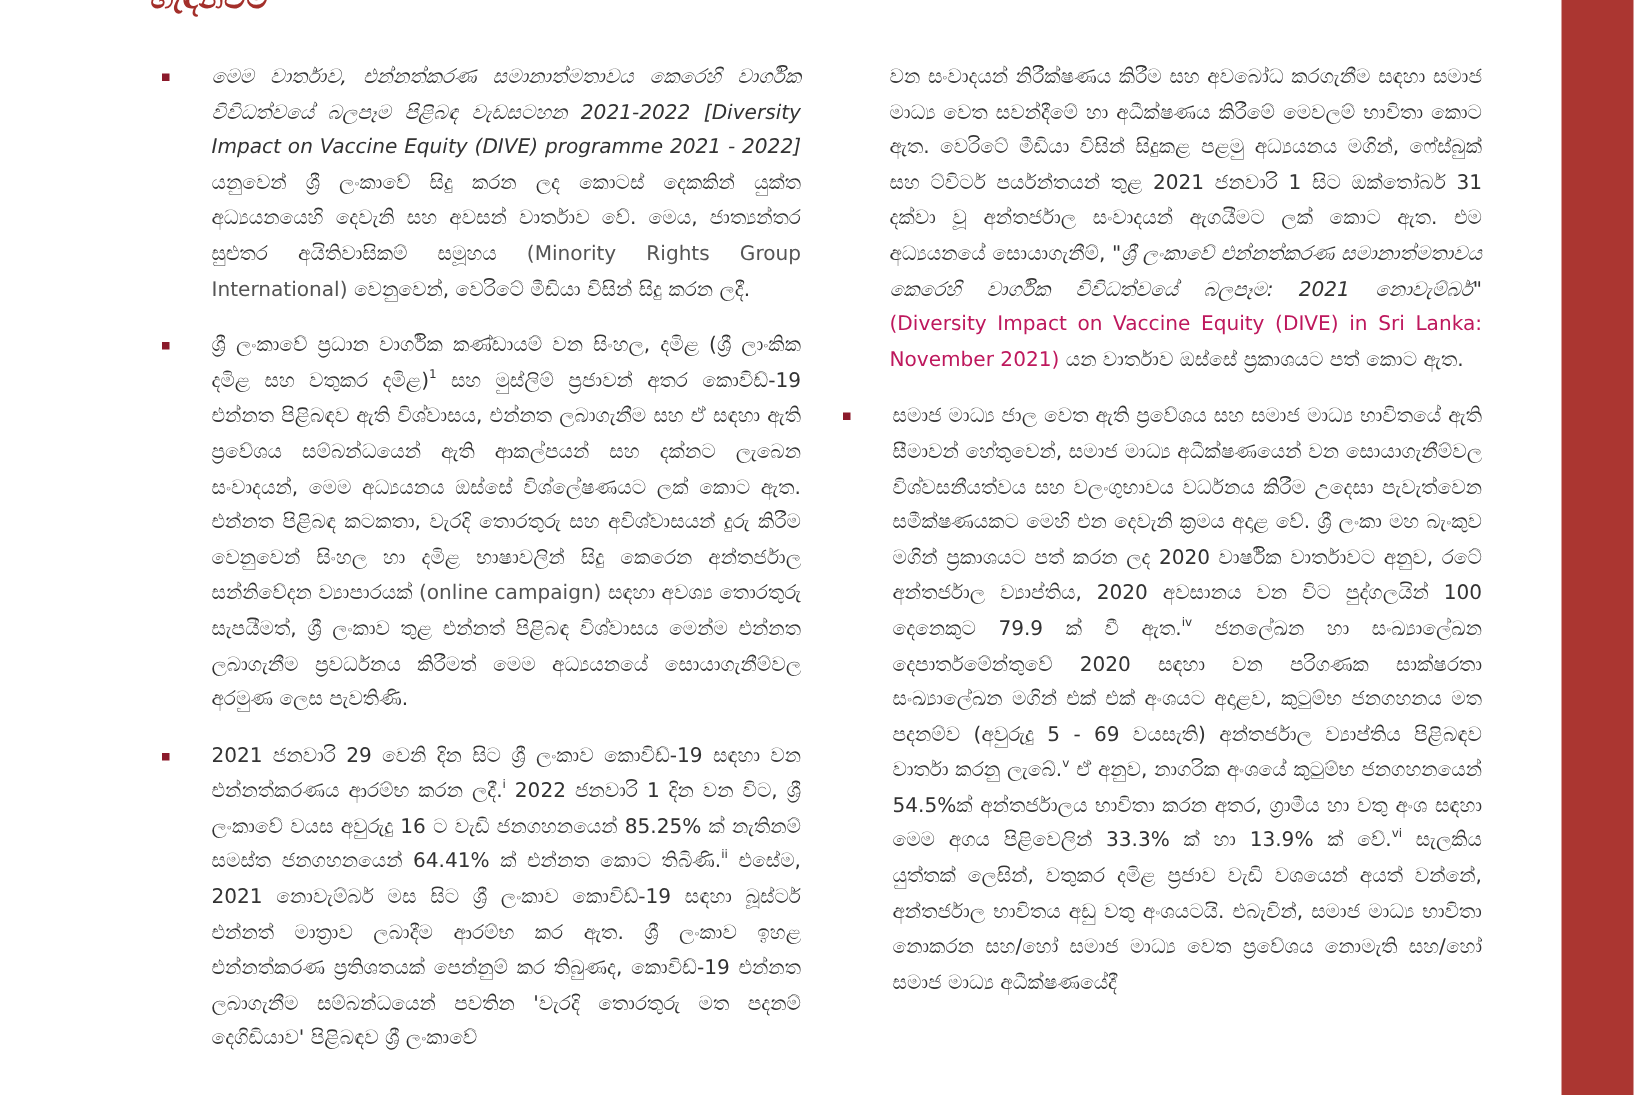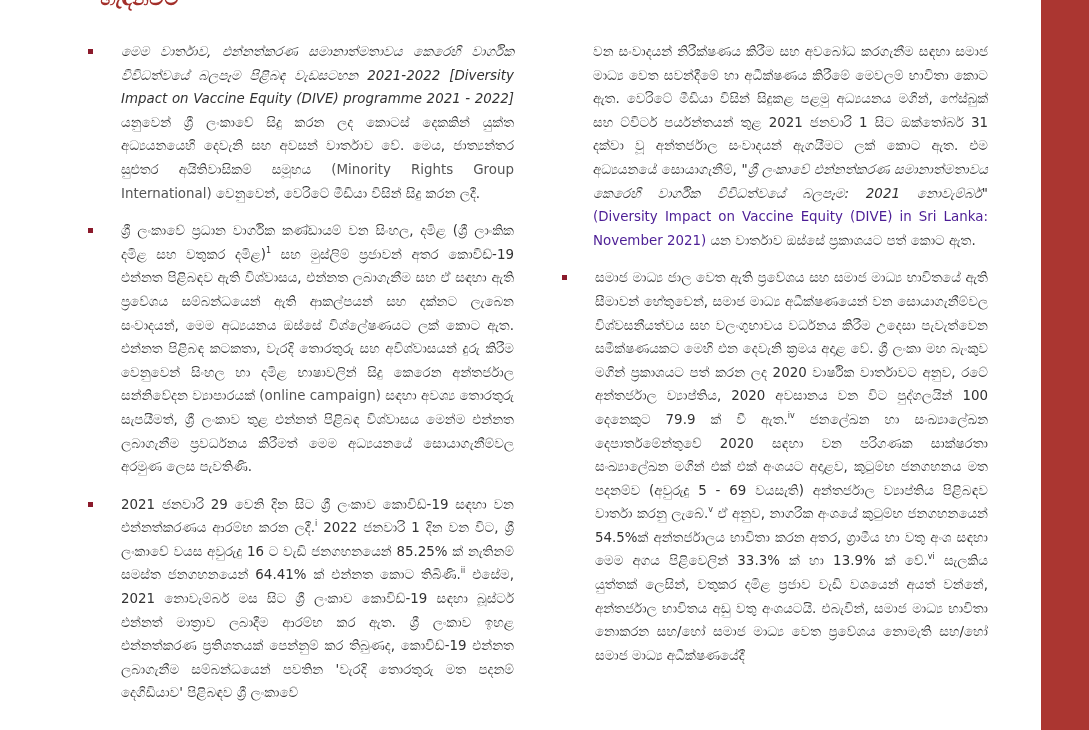--- a/index.html
+++ b/index.html
@@ -15,39 +15,39 @@
     font-family: "DejaVu Sans", sans-serif; margin: 0;
     letter-spacing: 0.5px;
   }
   .side-band {
     position: absolute; left: 1041px; top: 0; width: 48px; height: 730px;
     background: #ab3631;
   }
   .column {
     position: absolute; top: 40px;
   }
-  .col-left { left: 84px; width: 430px; }
+  .col-left { left: 104px; width: 430px; }
   .col-right { left: 558px; width: 430px; }
   .para {
     position: relative;
     padding-left: 37px;
     font-size: 13.4px;
     line-height: 23.6px;
     text-align: justify;
     margin: 0 0 14px 0;
     color: #333333;
   }
   .para.continued { padding-left: 35px; }
   .bullet {
     position: absolute; left: 4px; top: 9px;
     width: 5px; height: 5px; background: #8b1a2b;
   }
   .it { font-style: italic; }
   .en { color: #555555; }
-  .link { color: #4c1d95; }
+  .link { color: #be185d; }
   sup { font-size: 8px; line-height: 0; vertical-align: 6px; }
 </style>
 </head>
 <body>
 
 <h1 class="page-heading">හැඳින්වීම</h1>
 
 <div class="side-band"></div>
 
 <div class="column col-left">

